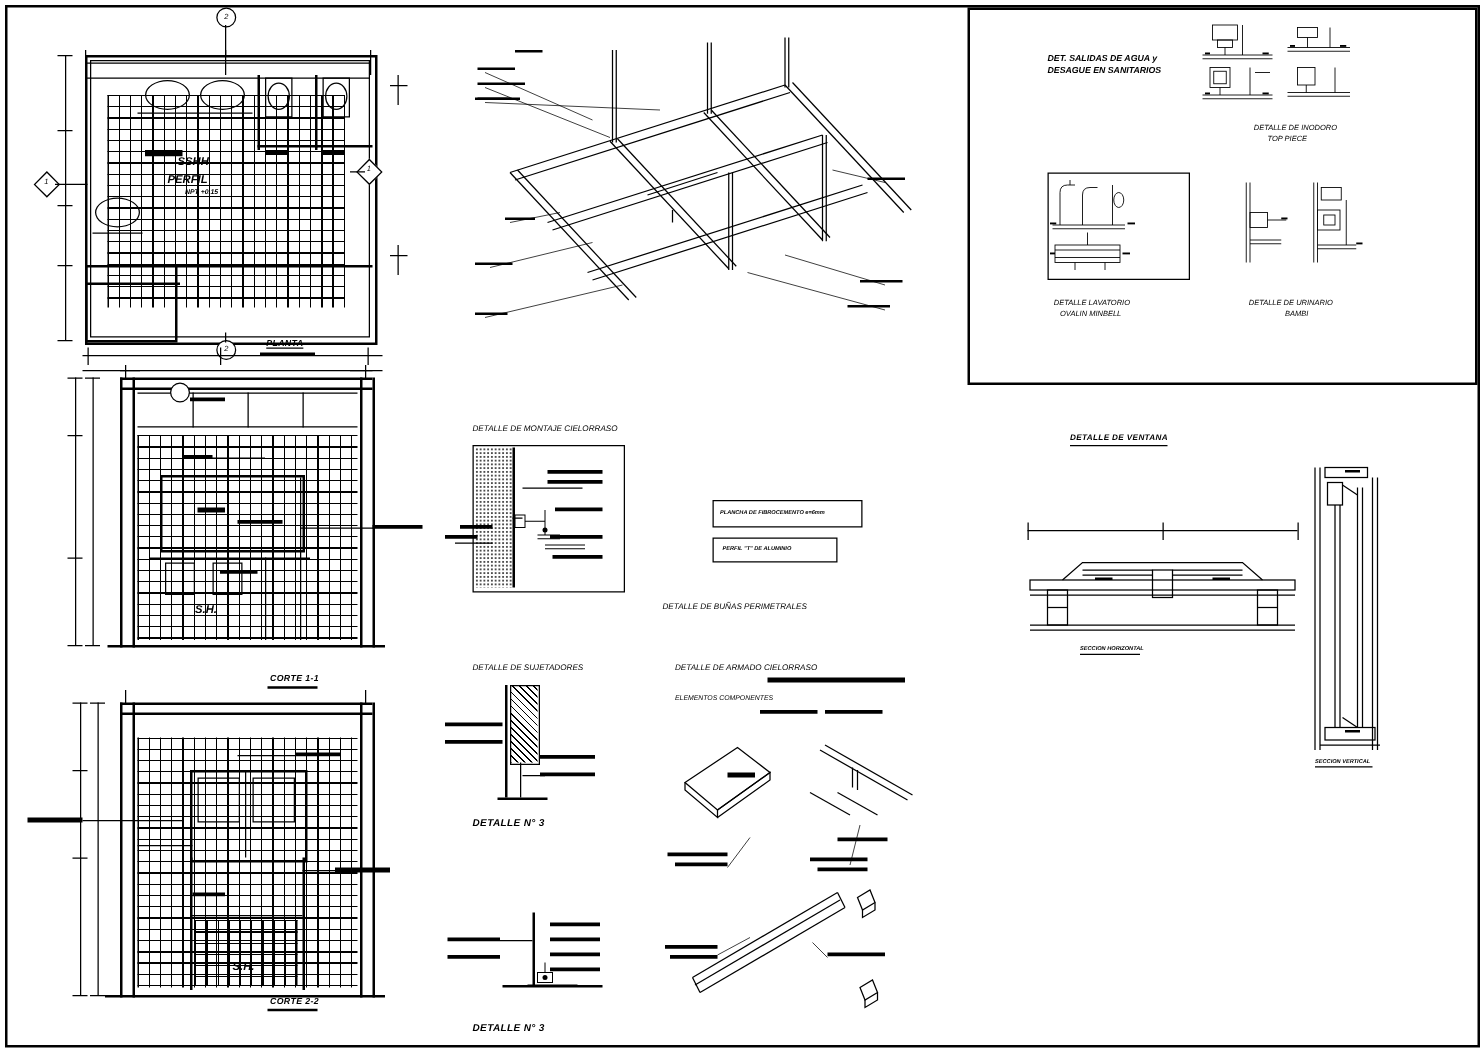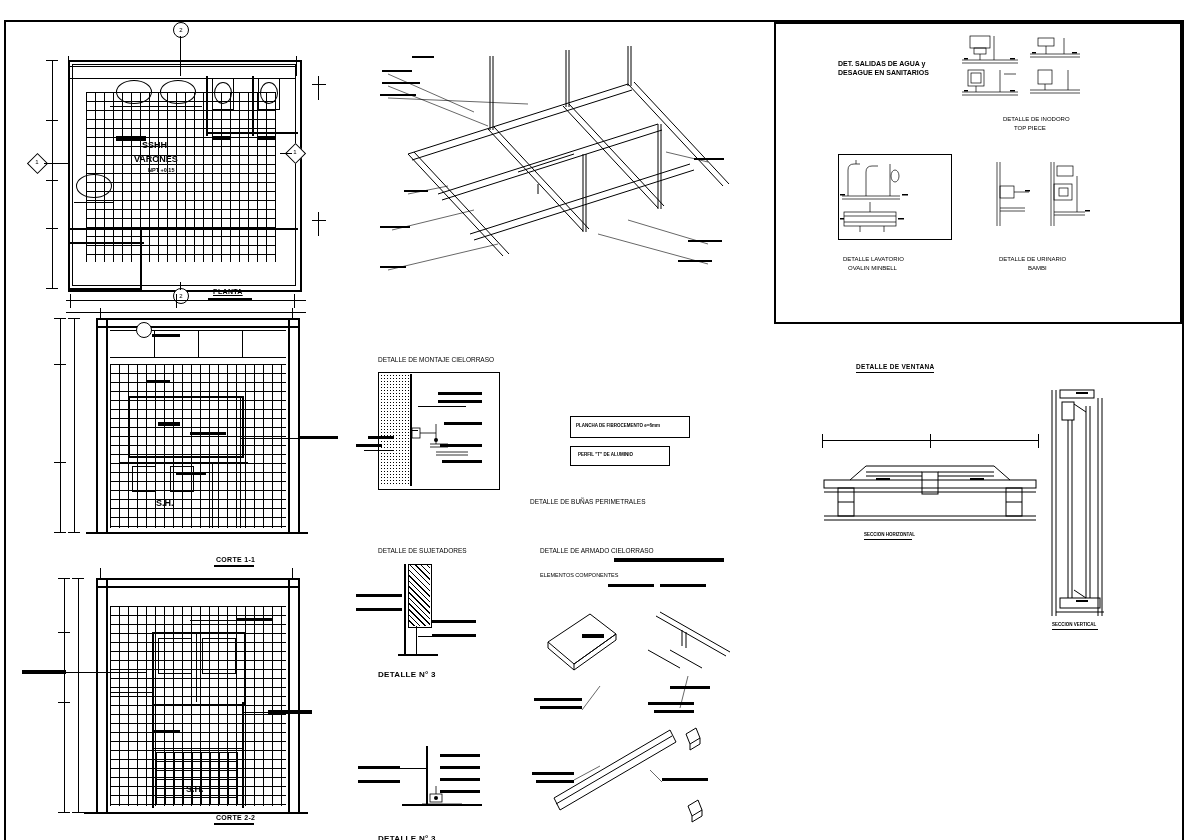--- a/index.html
+++ b/index.html
@@ -1,18 +1,18 @@
 <!DOCTYPE html>
 <html><head>
 <meta charset="utf-8">
 <style>
   html,body{margin:0;padding:0;background:#ffffff;}
   body{width:1186px;height:840px;position:relative;overflow:hidden;
        font-family:"Liberation Sans",sans-serif;color:#000;}
-  .sheet{position:absolute;left:0;top:16px;width:1186px;height:592px;}
+  .sheet{position:absolute;left:0;top:0;width:1186px;height:592px;font-style:italic;}
   .frame{position:absolute;left:4px;top:4px;width:1176px;height:830px;border:2px solid #000;}
   .abs{position:absolute;}
   .ln{position:absolute;background:#000;}
   .h{height:1px;}
   .v{width:1px;}
   .h2{height:2px;}
   .v2{width:2px;}
   .box{position:absolute;border:1px solid #000;}
   .box2{position:absolute;border:2px solid #000;}
   .lbl{position:absolute;font-size:6px;line-height:7px;letter-spacing:0px;white-space:nowrap;}
@@ -177,21 +177,21 @@
     <div class="blk" style="left:86px;top:104px;width:30px;height:5px;"></div>
 
     <div class="oval" style="left:46px;top:142px;width:34px;height:22px;"></div>
     <div class="ln h" style="left:44px;top:170px;width:40px;"></div>
 
     <div class="box2" style="left:38px;top:196px;width:70px;height:58px;"></div>
     <div class="ln h2" style="left:38px;top:210px;width:76px;"></div>
     <div class="ln h2" style="left:110px;top:196px;width:158px;"></div>
 
     <div class="bigtxt" style="left:112px;top:108px;">SSHH</div>
-    <div class="bigtxt" style="left:104px;top:122px;">VARONES</div>
+    <div class="bigtxt" style="left:104px;top:122px;">PERFIL</div>
     <div class="tiny" style="left:118px;top:136px;font-size:5.5px;font-weight:bold;">NPT +0.15</div>
 
     <div class="bub" style="left:143px;top:-10px;">2</div>
     <div class="ln v" style="left:150px;top:4px;height:24px;"></div>
     <div class="bub" style="left:143px;top:256px;">2</div>
     <div class="ln v" style="left:150px;top:250px;height:8px;"></div>
 
     <div class="dia" style="left:0px;top:124px;"></div>
     <div class="diatxt" style="left:0px;top:127px;">1</div>
     <div class="ln h" style="left:14px;top:131px;width:26px;"></div>

